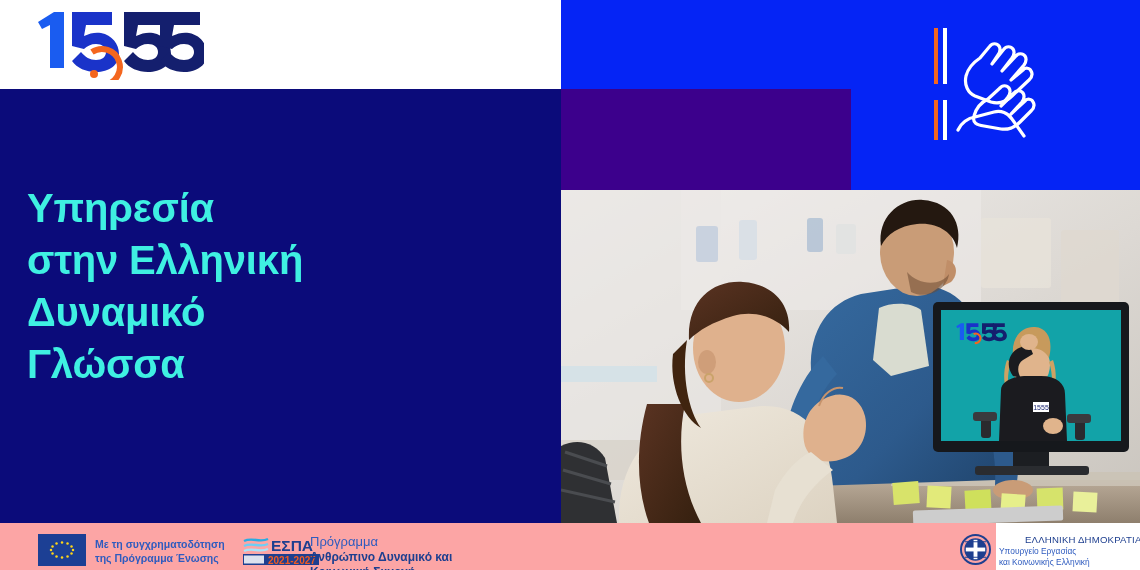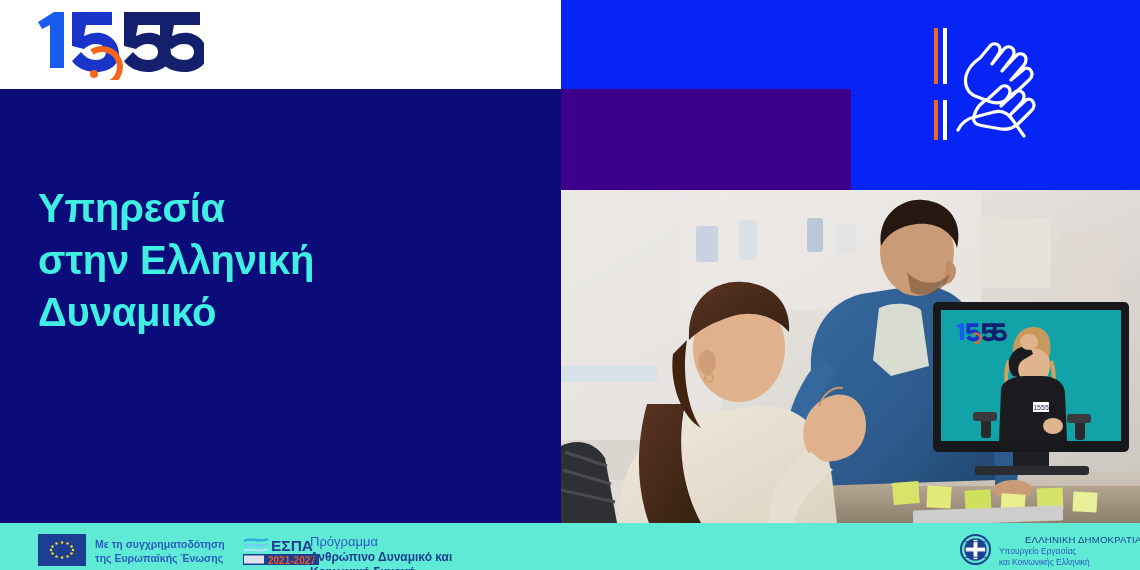--- a/index.html
+++ b/index.html
@@ -40,41 +40,41 @@
   .logo-1555 svg { display:block; }
 
   
   .hands-icon {
     position: absolute; left: 928px; top: 24px; width: 124px; height: 120px;
   }
   .hands-icon svg { display:block; }
 
   
   .headline {
-    position: absolute; left: 38px; top: 182px; width: 470px;
+    position: absolute; left: 27px; top: 182px; width: 470px;
     color: #3ff0e2;
     font-size: 40px;
     font-weight: bold;
     line-height: 1.30;
     letter-spacing: -0.2px;
   }
   .headline span { display: block; white-space: nowrap; }
 
   
   .photo {
     position: absolute; left: 561px; top: 190px; width: 579px; height: 333px;
     overflow: hidden;
     background: #cfcac2;
   }
   .photo-svg { position: absolute; left: 0; top: 0; }
 
   
   .footer {
-    position: absolute; left: 0; top: 523px; width: 1140px; height: 47px;
-    background: #5eead4;
+    position: absolute; left: 0; top: 523px; width: 996px; height: 47px;
+    background: #fca5a5;
   }
   .footer-left {
     position: absolute; left: 38px; top: 11px;
     display: flex; align-items: flex-start; gap: 9px;
   }
   .eu-flag { width: 48px; height: 32px; display:block; }
   .eu-text {
     color: #2e5bbf; font-size: 10.5px; font-weight: bold; line-height: 1.30;
     padding-top: 4px; white-space: nowrap;
   }
@@ -158,20 +158,21 @@
                  L92 98 C87 103 80 106 73 105 L56 102
                  C49 101 44 99 46 92 Z"></path>
       </g>
     </svg>
   </div>
 
   <div class="headline">
     <span>Υπηρεσία</span>
     <span>στην Ελληνική</span>
     <span>Δυναμικό</span>
+    <span>Γλώσσα</span>
   </div>
 
   <div class="photo">
     <svg class="photo-svg" width="579" height="333" viewBox="0 0 579 333" xmlns="http://www.w3.org/2000/svg">
       <defs>
         <linearGradient id="roomBg" x1="0" y1="0" x2="1" y2="1">
           <stop offset="0%" stop-color="#f2f0ee"></stop>
           <stop offset="55%" stop-color="#ddd9d4"></stop>
           <stop offset="100%" stop-color="#c9c4bd"></stop>
         </linearGradient>
@@ -327,21 +328,21 @@
           <circle cx="24" cy="23.6" r="1.25"></circle>
           <circle cx="18.5" cy="22.6" r="1.25"></circle>
           <circle cx="14.5" cy="19.4" r="1.25"></circle>
           <circle cx="13" cy="16" r="1.25"></circle>
           <circle cx="14.5" cy="12.6" r="1.25"></circle>
           <circle cx="18.5" cy="9.4" r="1.25"></circle>
         </g>
       </svg>
       <div class="eu-text">
         <div>Με τη συγχρηματοδότηση</div>
-        <div>της Ευρωπαϊκής Ένωσης</div>
+        <div>της Πρόγραμμα Ένωσης</div>
       </div>
       <div class="espa-logo">
         <svg width="78" height="34" viewBox="0 0 78 34">
           <path d="M2 7 C10 3 18 9 26 5" stroke="#29abe2" stroke-width="2.4" fill="none"></path>
           <path d="M2 12 C10 8 18 14 26 10" stroke="#6dcff6" stroke-width="2.4" fill="none"></path>
           <path d="M2 17 C10 13 18 19 26 15" stroke="#a7e4fb" stroke-width="2.4" fill="none"></path>
           <text x="29" y="17" font-family="Liberation Sans, sans-serif" font-size="15.5" font-weight="bold" fill="#1e3f8f">ΕΣΠΑ</text>
           <rect x="1" y="20" width="76" height="11" fill="#1e3f8f"></rect>
           <rect x="2" y="21.5" width="20" height="8" fill="#ffffff" opacity="0.85"></rect>
           <text x="26" y="29.5" font-family="Liberation Sans, sans-serif" font-size="10" font-weight="bold" fill="#f05a22">2021-2027</text>

